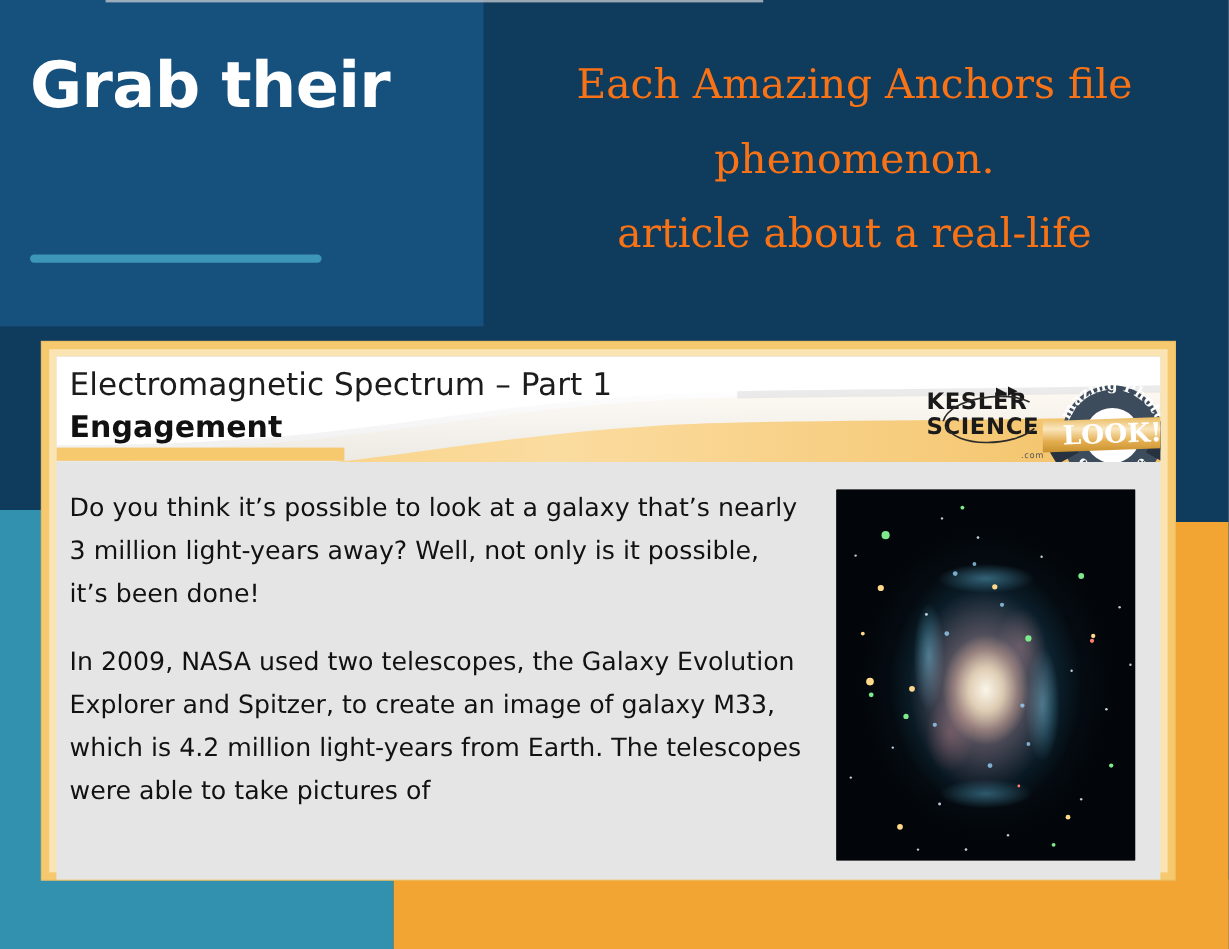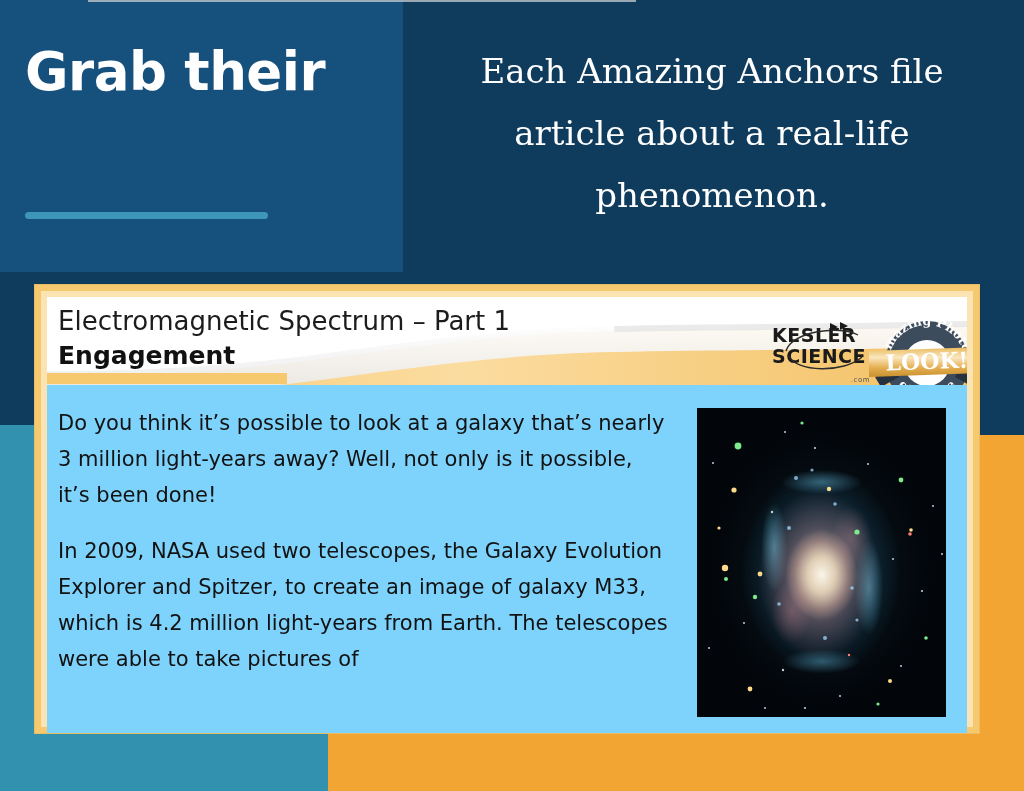--- a/index.html
+++ b/index.html
@@ -89,21 +89,21 @@
     background: #3d96b8;
     border-radius: 4px;
   }
 
   
   .intro {
     position: absolute;
     left: 424px;
     top: 40px;
     width: 576px;
-    color: #ffffff;
+    color: #f97316;
     font-family: "DejaVu Serif", serif;
     font-size: 34px;
     line-height: 62px;
     text-align: center;
   }
   .intro-line { display: block; }
 
   
   .doc-frame {
     position: absolute;
@@ -121,21 +121,21 @@
     right: 6px;
     bottom: 6px;
     background: #fbe4b4;
   }
   .doc-page {
     position: absolute;
     left: 12px;
     top: 12px;
     right: 12px;
     bottom: 0;
-    background: #7dd3fc;
+    background: #e5e5e5;
     overflow: hidden;
   }
 
   
   .doc-header {
     position: relative;
     height: 88px;
     overflow: hidden;
   }
   .swoosh {
@@ -279,22 +279,22 @@
   <div class="bg-orange-right"></div>
   <div class="bg-orange"></div>
 
   <div class="headline">
     <span class="headline-line">Grab their</span>
   </div>
   <div class="headline-rule"></div>
 
   <div class="intro">
     <span class="intro-line">Each Amazing Anchors file</span>
+    <span class="intro-line">phenomenon.</span>
     <span class="intro-line">article about a real-life</span>
-    <span class="intro-line">phenomenon.</span>
   </div>
 
   <div class="doc-frame">
     <div class="doc-frame-inner"></div>
     <div class="doc-page">
 
       <div class="doc-header">
         <svg class="swoosh" viewBox="0 0 908 88" preserveAspectRatio="none">
           <defs>
             <linearGradient id="gswoosh" x1="0" y1="0" x2="1" y2="0">

